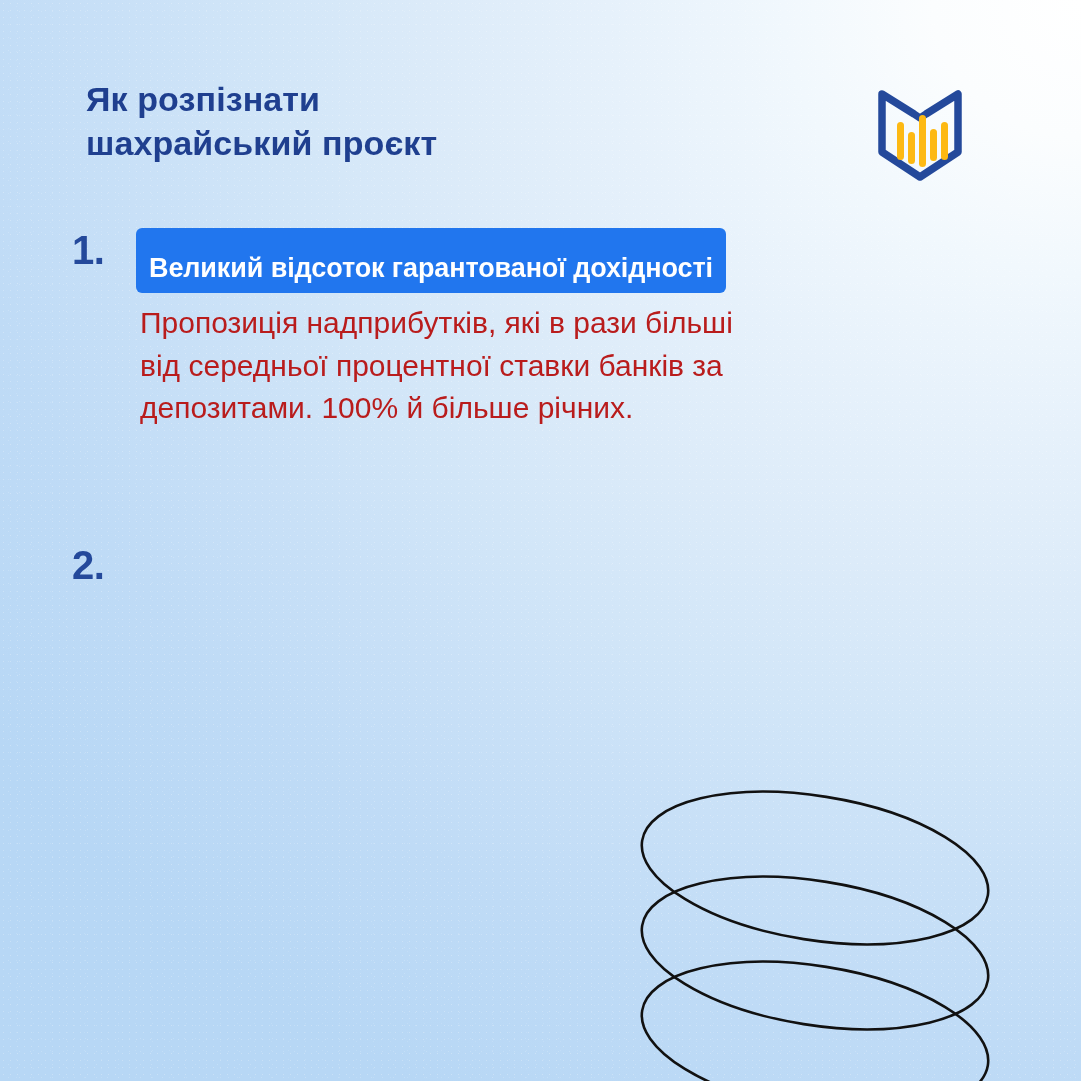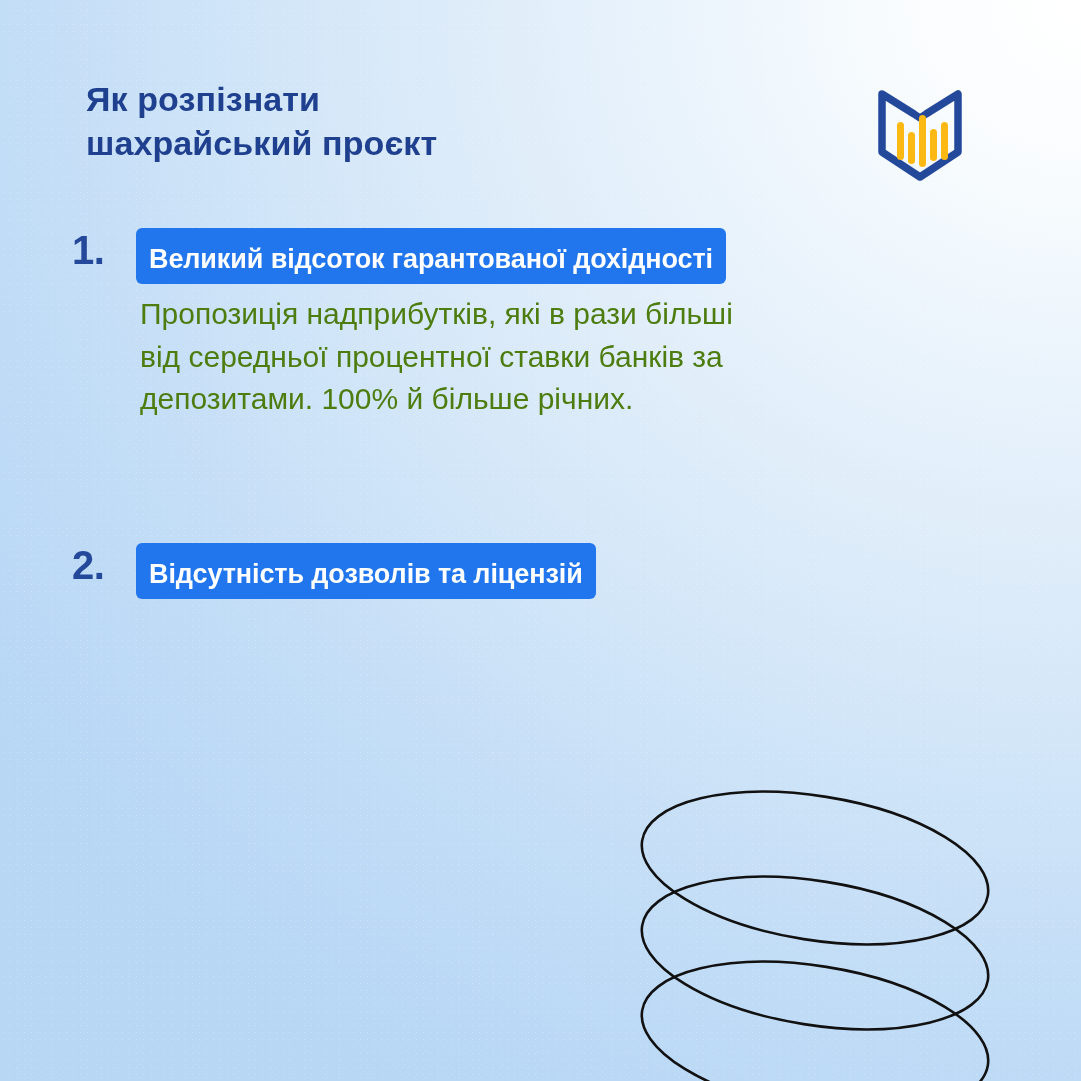--- a/index.html
+++ b/index.html
@@ -121,32 +121,32 @@
   }
 
   .item-badge {
     display: inline-block;
     background: #2176ee;
     color: #ffffff;
     font-size: 27px;
     font-weight: 700;
     line-height: 1;
     letter-spacing: -.1px;
-    padding: 18px 13px 11px 13px;
+    padding: 27px 13px 11px 13px;
     border-radius: 6px;
     white-space: nowrap;
   }
 
   .item-text {
     margin: 9px 0 0 0;
     padding-left: 4px;
     font-size: 30px;
     font-weight: 400;
     line-height: 1.42;
-    color: #4d7c0f;
+    color: #b91c1c;
     white-space: pre-line;
     max-width: 830px;
   }
 </style>
 </head>
 <body>
 
 <div class="poster">
 
   <div class="bg-gradient"></div>
@@ -189,18 +189,17 @@
 від середньої процентної ставки банків за
 депозитами. 100% й більше річних.</p>
       </div>
     </div>
   </div>
 
   <div class="item item-2">
     <div class="item-row">
       <div class="item-number">2.</div>
       <div class="item-body">
-        <div class="item-badge">Відсутність дозволів та ліцензій</div>
       </div>
     </div>
   </div>
 
 </div>
 
 </body></html>

